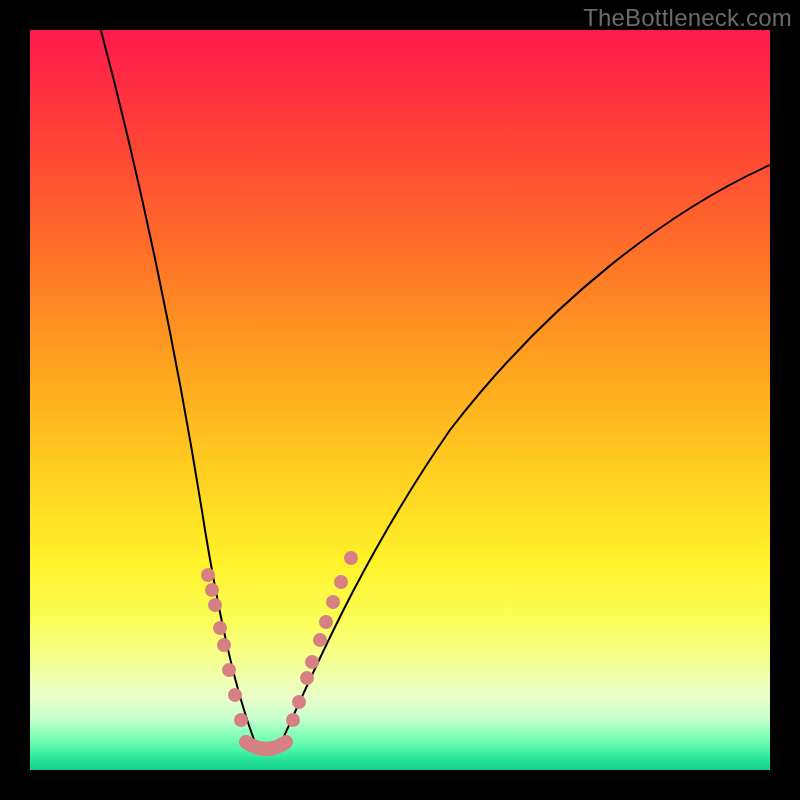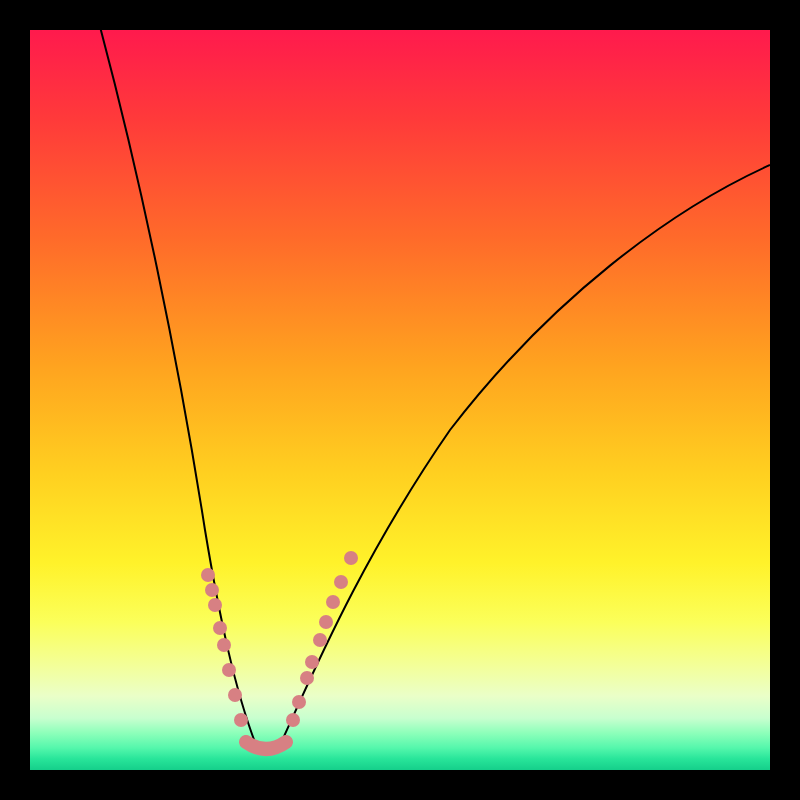--- a/index.html
+++ b/index.html
@@ -86,20 +86,21 @@
     stroke: #d78083;
     stroke-width: 14;
     stroke-linecap: round;
     stroke-linejoin: round;
   }
 </style>
 </head>
 <body>
 
 <div class="frame">
+  <div class="watermark">TheBottleneck.com</div>
 
   <div class="plot">
     <div class="gradient">
       <div class="layer1"></div>
     </div>
 
     <svg class="curves" viewBox="0 0 740 740" preserveAspectRatio="none">
 
       <path class="curve-line" d="M 60 -40
                C 110 140, 150 340, 175 500

